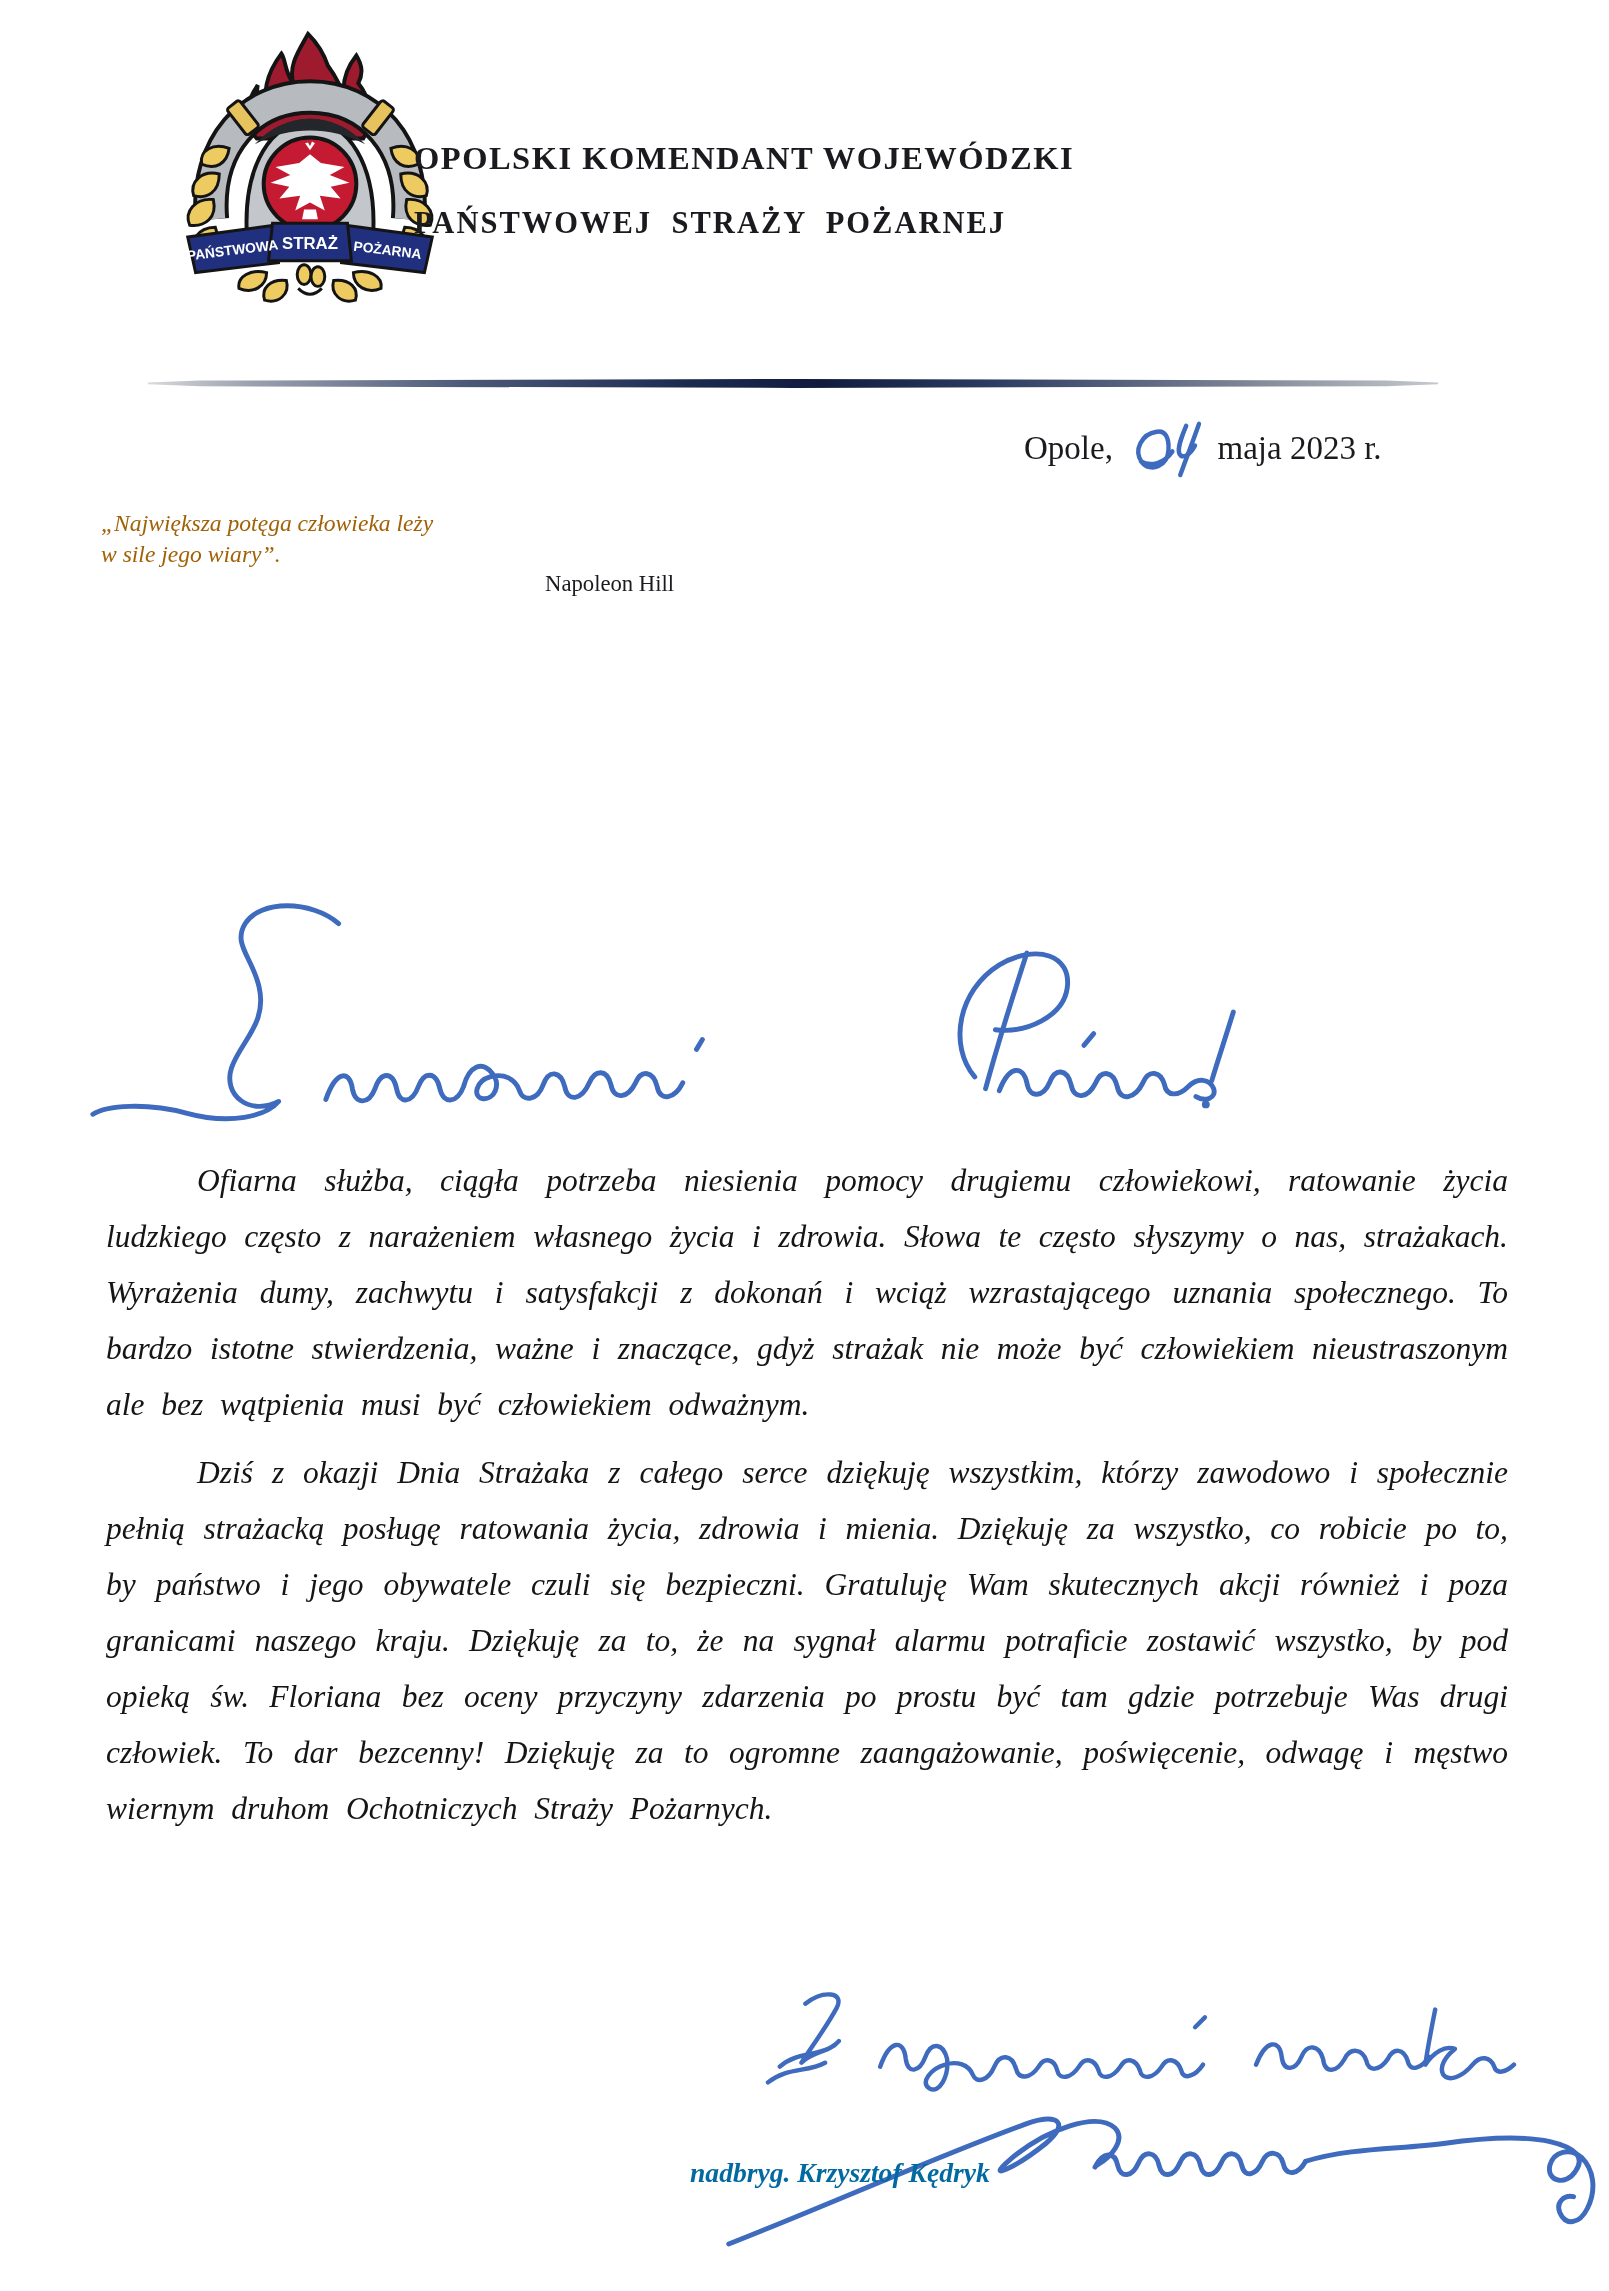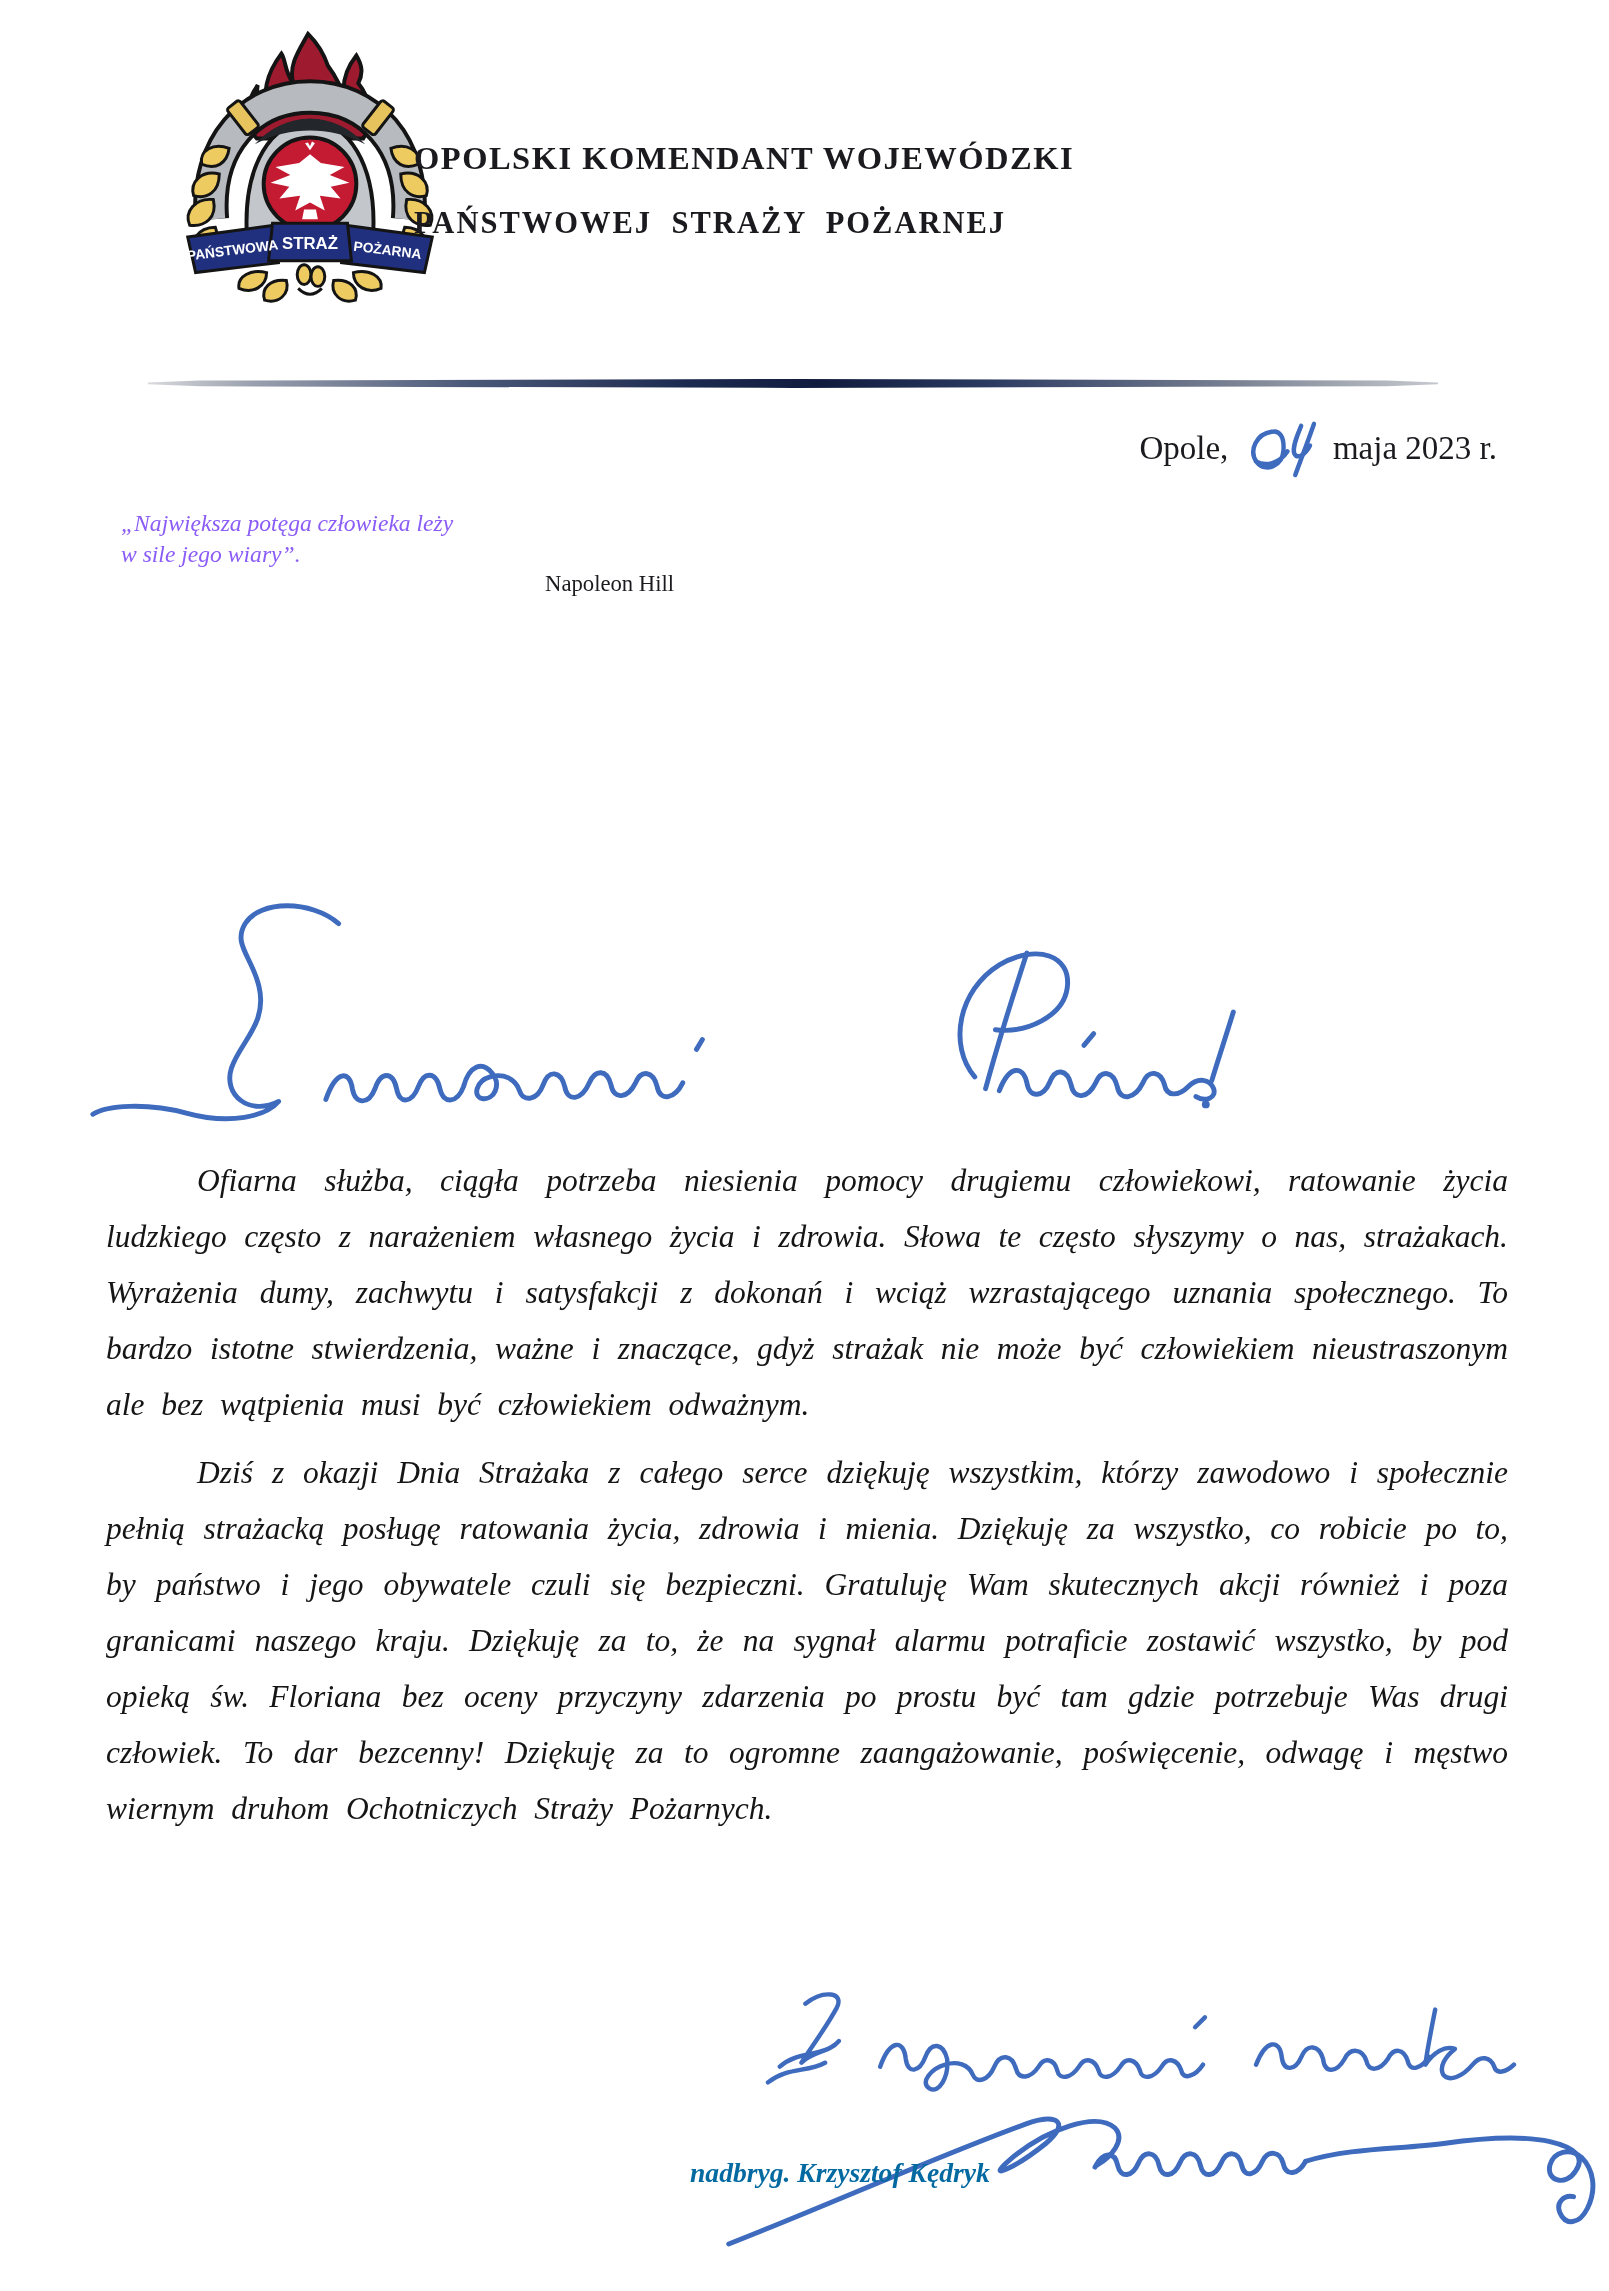--- a/index.html
+++ b/index.html
@@ -16,25 +16,25 @@
   .org-line2{font-size:30.5px;font-weight:bold;letter-spacing:2px;word-spacing:9.9px;color:#1b1b1f;margin-top:28.6px;}
 
   
   .rule{
     left:148px;top:379px;width:1290px;height:8.9px;
     background:linear-gradient(90deg,#d9dadc 0%,#9aa0ae 8%,#4a5878 25%,#1d2a50 42%,#101b3e 52%,#2b3a61 65%,#7d8595 85%,#c6c9ce 100%);
     clip-path:polygon(0 40%,4% 18%,50% 0,96% 18%,100% 40%,100% 60%,96% 82%,50% 100%,4% 82%,0 60%);
   }
 
   
-  .dateline{left:1024px;top:418px;width:473px;font-size:33px;color:#1b1b1f;white-space:nowrap;display:flex;align-items:center;gap:13.8px;justify-content:flex-end;}
+  .dateline{left:1024px;top:418px;width:473px;font-size:33px;color:#1b1b1f;white-space:nowrap;display:flex;align-items:center;gap:13.8px;}
   .hand-day{display:inline-block;}
 
   
-  .quote{left:101px;top:508px;width:512px;font-style:italic;font-size:23.6px;line-height:30.5px;color:#8b5cf6;margin-left:20px;}
+  .quote{left:101px;top:508px;width:512px;font-style:italic;font-size:23.6px;line-height:30.5px;color:#a16207;}
   .quote-author{left:545px;top:571px;font-size:22.7px;font-weight:normal;color:#1b1b1f;}
 
   
   .addressee{left:742px;top:668px;width:630px;font-weight:bold;font-style:italic;font-size:36px;line-height:54px;color:#1b1b1f;}
   .addressee div{white-space:nowrap;}
 
   
   .body-text{left:94px;top:1141px;width:1426px;}
   .body-text p{
     margin:12px;text-align:justify;text-indent:91px;

